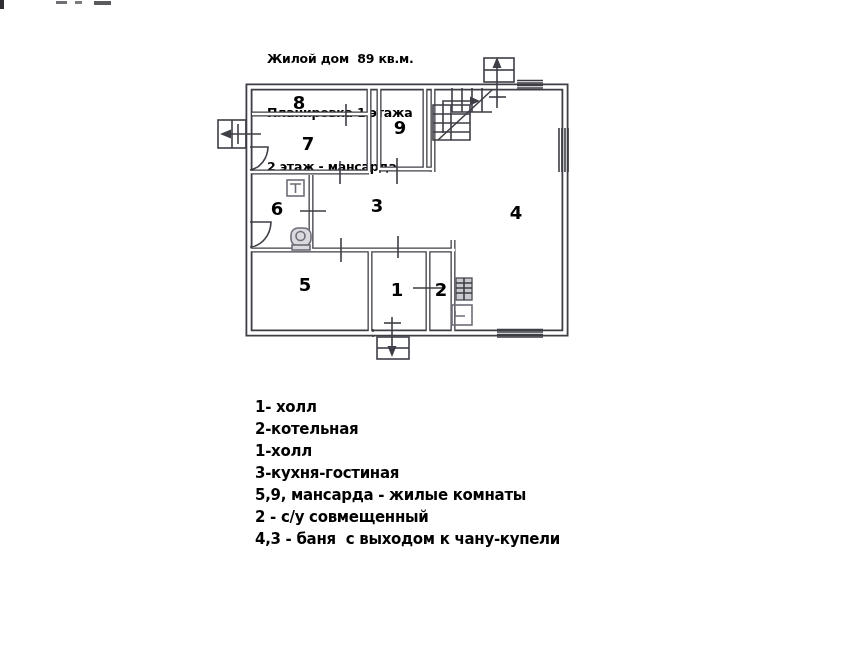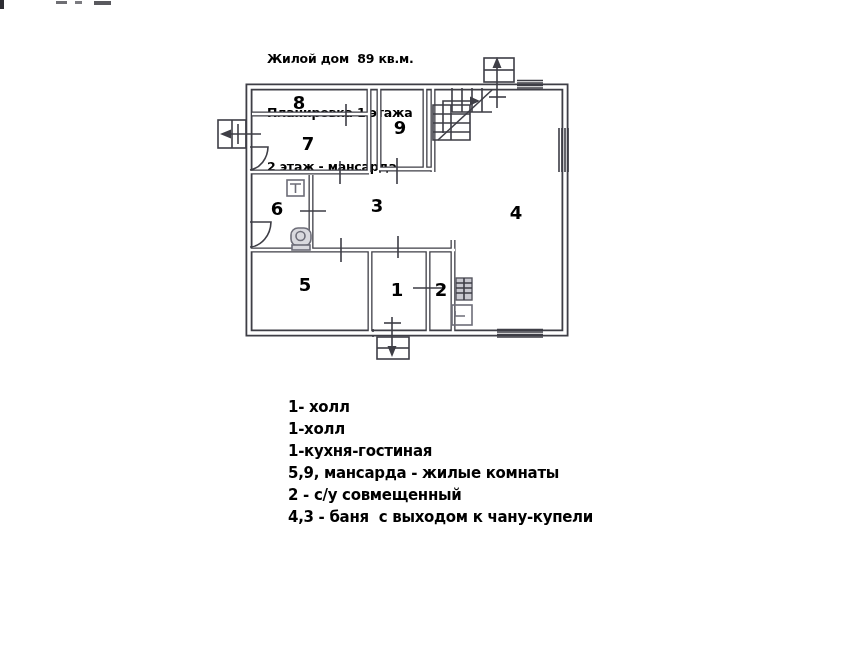--- a/index.html
+++ b/index.html
@@ -30,21 +30,21 @@
   
   .room-label{
     position:absolute;transform:translate(-50%,-50%);
     font-size:18px;font-weight:bold;color:#000;letter-spacing:0;
   }
   
   .terrace{
     position:absolute;left:255px;top:358px;
     font-size:16px;font-weight:bold;letter-spacing:-0.3px;white-space:pre;
   }
-  .legend{position:absolute;left:255px;top:396px;margin-left:33px;}
+  .legend{position:absolute;left:255px;top:396px;}
   .legend-item{
     font-size:15px;font-weight:bold;line-height:22px;letter-spacing:-0.3px;white-space:pre;
   }
 </style>
 </head>
 <body>
 
 <div class="canvas">
 
   <div class="art art-sq"></div>
@@ -150,20 +150,21 @@
   <div class="room-label" style="left:516px;top:212px;">4</div>
   <div class="room-label" style="left:305px;top:284px;">5</div>
   <div class="room-label" style="left:277px;top:208px;">6</div>
   <div class="room-label" style="left:308px;top:143px;">7</div>
   <div class="room-label" style="left:299px;top:102px;">8</div>
   <div class="room-label" style="left:400px;top:127px;">9</div>
 
 
   <div class="legend">
     <div class="legend-item">1- холл</div>
+    <div class="legend-item">2-котельная</div>
     <div class="legend-item">1-холл</div>
-    <div class="legend-item">1-кухня-гостиная</div>
+    <div class="legend-item">3-кухня-гостиная</div>
     <div class="legend-item">5,9, мансарда - жилые комнаты</div>
     <div class="legend-item">2 - с/у совмещенный</div>
     <div class="legend-item">4,3 - баня  с выходом к чану-купели</div>
   </div>
 
 </div>
 
 </body></html>

